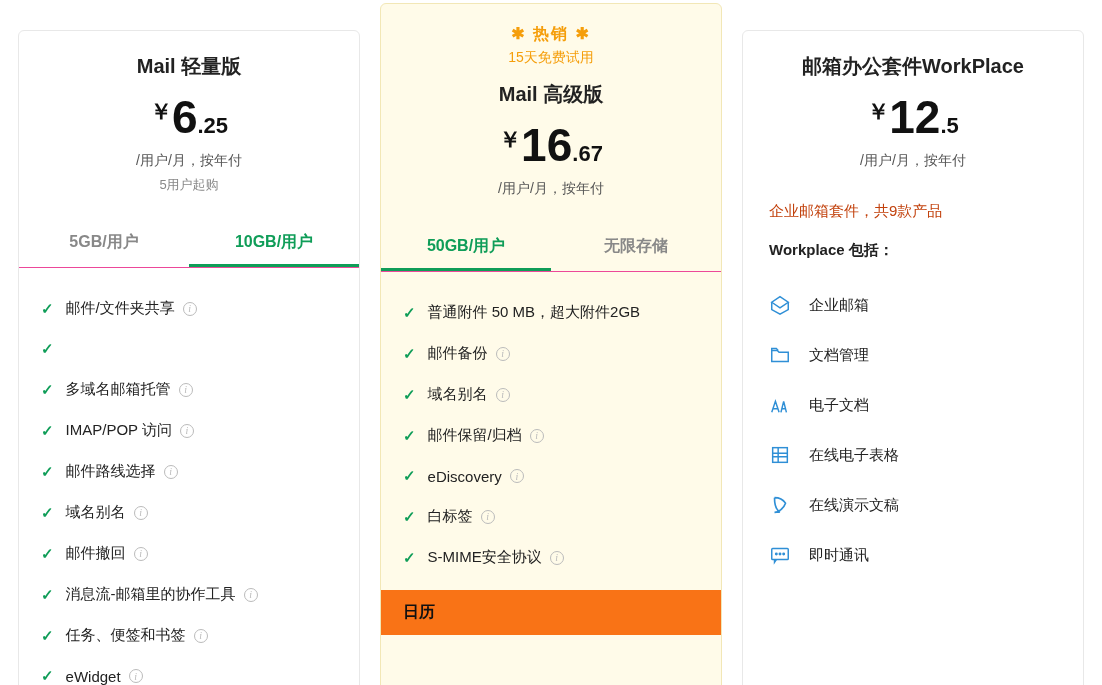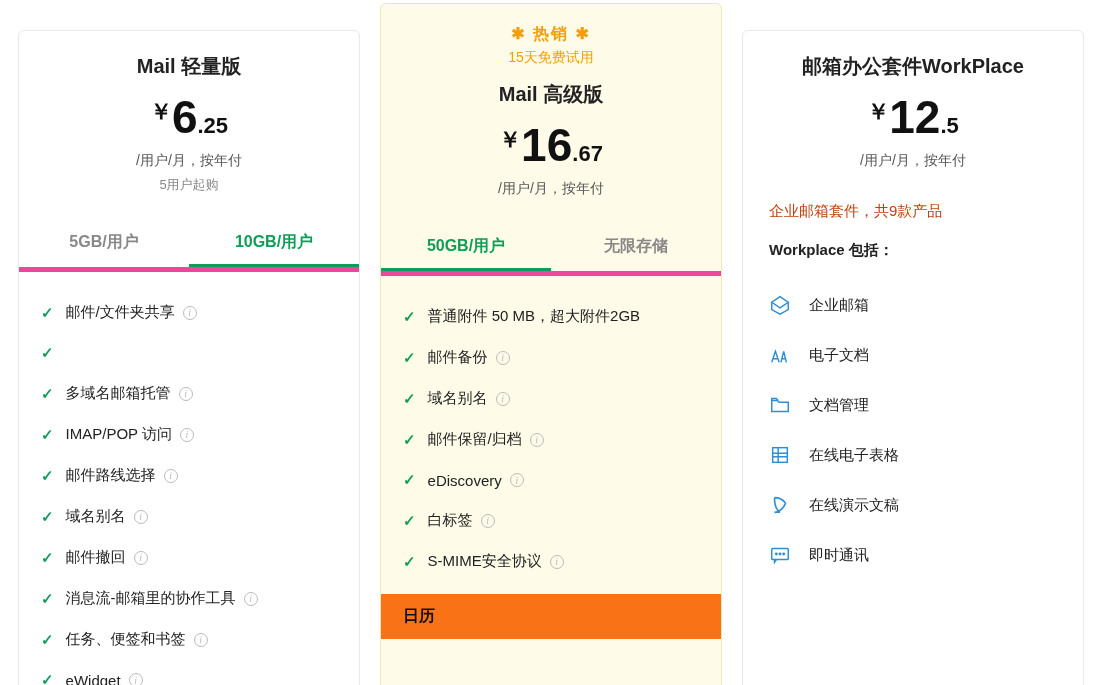--- a/index.html
+++ b/index.html
@@ -12,21 +12,21 @@
 .hot-tags .trial{color:#f59e0b;font-size:14px;margin-top:4px}
 .head{text-align:center;padding:22px 10px 10px}
 .hot .head{padding-top:12px}
 .title{font-size:20px;font-weight:700;color:#222}
 .price{margin-top:14px;font-weight:800}
 .price .cur{font-size:22px;vertical-align:14px}
 .price .big{font-size:46px;line-height:1}
 .price .dec{font-size:22px}
 .sub{margin-top:12px;color:#555;font-size:14px}
 .sub2{margin-top:6px;color:#888;font-size:13px}
-.tabs{display:flex;border-bottom:5px solid #ec4899;margin-top:14px}
+.tabs{display:flex;border-bottom:1px solid #ec4899;margin-top:14px}
 .tab{flex:1;text-align:center;padding:14px 0;font-weight:700;color:#888;cursor:pointer}
 .tab.active{color:#0f9d58;box-shadow:inset 0 -3px 0 #0f9d58}
 .hot .tab.active{color:#0f9d58}
 .feat{padding:20px 22px 4px}
 .feat-note{text-align:center;color:#888;font-size:13px;padding:14px 0 8px}
 .feat ul{list-style:none}
 .feat li{display:flex;align-items:center;font-size:15px;color:#222;padding:11px 0}
 .chk{color:#0f9d58;font-weight:700;margin-right:12px;font-size:15px}
 .info{display:inline-flex;width:14px;height:14px;border:1px solid #bbb;border-radius:50%;color:#bbb;font-size:10px;align-items:center;justify-content:center;margin-left:8px;font-style:italic;font-family:Georgia,serif}
 .section{background:#f97316;padding:12px 22px;font-weight:700;margin-top:8px}
@@ -184,33 +184,33 @@
               <svg width="22" height="22" viewBox="0 0 24 24" fill="none" stroke="#2f8fd6" stroke-width="1.6">
                 <path d="M3 9l9 6 9-6-9-6-9 6z"></path>
                 <path d="M3 9v8l9 5 9-5V9"></path>
               </svg>
             </span>
             <span class="label">企业邮箱</span>
           </div>
           <div class="prod">
             <span class="icon">
               <svg width="22" height="22" viewBox="0 0 24 24" fill="none" stroke="#2f8fd6" stroke-width="1.6">
-                <path d="M3 20l4-12 4 12M5 16h4M13 20l3-12 3 12M14.5 16h3"></path>
-              </svg>
-            </span>
-            <span class="label">电子文档</span>
-          </div>
-          <div class="prod">
-            <span class="icon">
-              <svg width="22" height="22" viewBox="0 0 24 24" fill="none" stroke="#2f8fd6" stroke-width="1.6">
                 <path d="M3 7h6l2 2h10v10H3z"></path>
                 <path d="M3 7V5h5l2 2"></path>
               </svg>
             </span>
             <span class="label">文档管理</span>
+          </div>
+          <div class="prod">
+            <span class="icon">
+              <svg width="22" height="22" viewBox="0 0 24 24" fill="none" stroke="#2f8fd6" stroke-width="1.6">
+                <path d="M3 20l4-12 4 12M5 16h4M13 20l3-12 3 12M14.5 16h3"></path>
+              </svg>
+            </span>
+            <span class="label">电子文档</span>
           </div>
           <div class="prod">
             <span class="icon">
               <svg width="22" height="22" viewBox="0 0 24 24" fill="none" stroke="#2f8fd6" stroke-width="1.6">
                 <rect x="4" y="4" width="16" height="16"></rect>
                 <path d="M4 10h16M4 14h16M10 4v16"></path>
               </svg>
             </span>
             <span class="label">在线电子表格</span>
           </div>

